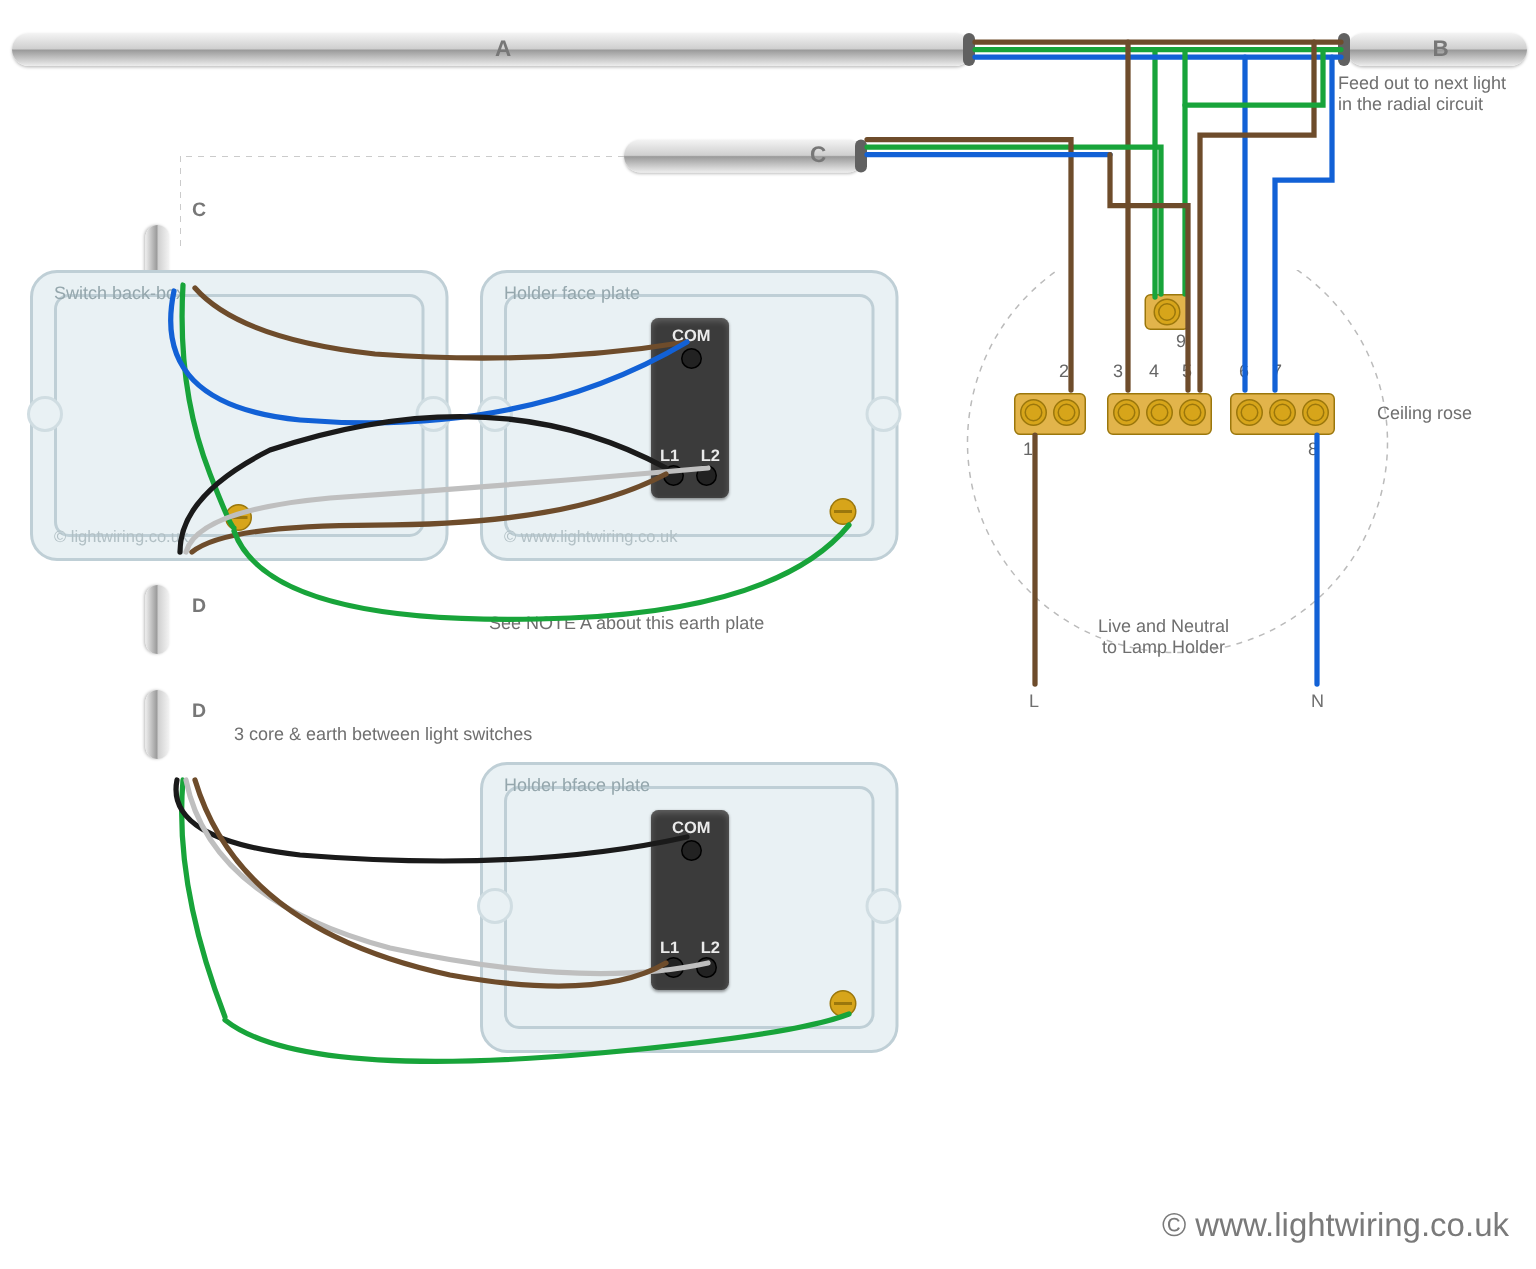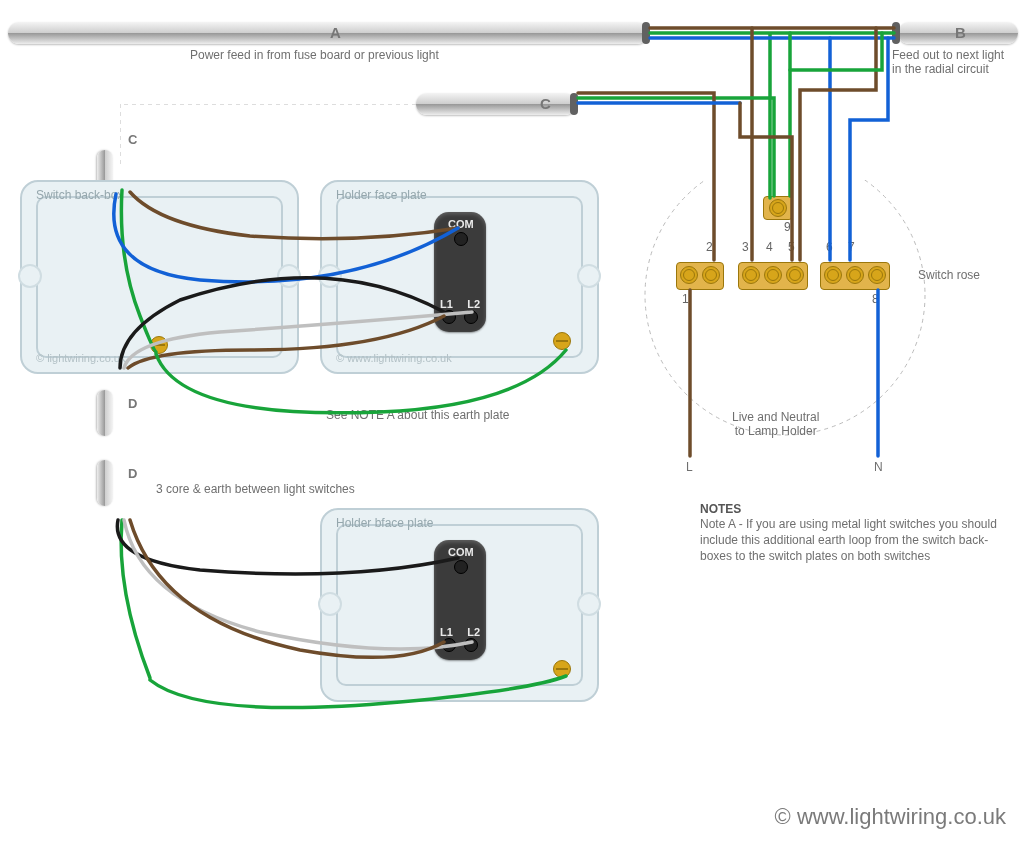--- a/index.html
+++ b/index.html
@@ -10,21 +10,21 @@
   .pipe-end-dark{position:absolute;width:8px;height:22px;border-radius:4px;background:#616161}
   .cable-label{position:absolute;font-size:15px;font-weight:bold;color:#777}
   .switch-box{position:absolute;width:275px;height:190px;border-radius:18px;
     background:#e9f1f4;border:2px solid #bfcfd6}
   .switch-box .inner{position:absolute;inset:14px;border-radius:10px;border:2px solid #bfcfd6}
   .box-label{position:absolute;top:6px;left:14px;color:#95a7ad;font-size:12px}
   .box-copy{position:absolute;bottom:8px;left:14px;color:#b2c0c5;font-size:11px}
   .screwhole{position:absolute;width:20px;height:20px;border-radius:50%;border:2px solid #d0dde2;background:#e9f1f4}
   .earth-screw{position:absolute;width:16px;height:16px;border-radius:50%;background:#d7a51a;border:1px solid #9b770c}
   .earth-screw:before{content:"";position:absolute;left:2px;right:2px;top:7px;height:2px;background:#9b770c}
-  .switch-body{position:absolute;width:52px;height:120px;border-radius:15px;background:#3b3b3b;box-shadow:inset 0 2px 4px rgba(255,255,255,.2),0 1px 2px rgba(0,0,0,.4)}
+  .switch-body{position:absolute;width:52px;height:120px;border-radius:5px;background:#3b3b3b;box-shadow:inset 0 2px 4px rgba(255,255,255,.2),0 1px 2px rgba(0,0,0,.4)}
   .sw-label{position:absolute;color:#eaeaea;font-size:11px;font-weight:bold}
   .term{position:absolute;width:12px;height:12px;border-radius:50%;background:#222;border:1px solid #000}
   .note-text{position:absolute;color:#6f6f6f;font-size:12px}
   .ceiling{position:absolute;left:620px;top:180px;width:380px;height:300px}
   .roseblock{position:absolute;background:#e2b44b;border:1px solid #9b770c;border-radius:4px;height:26px}
   .rose-screw{position:absolute;width:16px;height:16px;border-radius:50%;background:#d7a51a;border:1px solid #9b770c}
   .rose-screw:before{content:"";position:absolute;inset:2px;border:1px solid #9b770c;border-radius:50%}
   .rose-num{position:absolute;font-size:12px;color:#666}
   .wire{position:absolute;stroke-width:3.5;fill:none;stroke-linecap:round}
   .dashed-circ{stroke:#bbb;stroke-width:1;stroke-dasharray:4 4;fill:none}
@@ -32,21 +32,20 @@
   .footer-logo{position:absolute;right:18px;bottom:16px;font-size:22px;color:#7a7a7a}
 </style>
 </head>
 <body>
 
 <div id="stage">
 
   <div class="grad-pipe" style="left:8px;top:22px;width:640px"></div>
   <div class="pipe-end-dark" style="left:642px;top:22px"></div>
   <div class="cable-label" style="left:330px;top:24px">A</div>
-  <div class="note-text" style="left:190px;top:48px">Power feed in from fuse board or previous light</div>
 
   <div class="grad-pipe" style="left:898px;top:22px;width:120px"></div>
   <div class="pipe-end-dark" style="left:892px;top:22px"></div>
   <div class="cable-label" style="left:955px;top:24px">B</div>
   <div class="note-text" style="left:892px;top:48px;white-space:pre-line">Feed out to next light
 in the radial circuit</div>
 
   <div class="grad-pipe" style="left:416px;top:93px;width:160px"></div>
   <div class="pipe-end-dark" style="left:570px;top:93px"></div>
   <div class="cable-label" style="left:540px;top:95px">C</div>
@@ -134,21 +133,21 @@
     <span class="rose-num" style="left:164px;top:40px">9</span>
     <span class="rose-num" style="left:62px;top:112px">1</span>
     <span class="rose-num" style="left:86px;top:60px">2</span>
     <span class="rose-num" style="left:122px;top:60px">3</span>
     <span class="rose-num" style="left:146px;top:60px">4</span>
     <span class="rose-num" style="left:168px;top:60px">5</span>
     <span class="rose-num" style="left:206px;top:60px">6</span>
     <span class="rose-num" style="left:228px;top:60px">7</span>
     <span class="rose-num" style="left:252px;top:112px">8</span>
 
-    <span class="note-text" style="left:298px;top:88px">Switch rose</span>
+    <span class="note-text" style="left:298px;top:88px">Ceiling rose</span>
     <span class="note-text" style="left:112px;top:230px;text-align:center;white-space:pre-line">Live and Neutral
 to Lamp Holder</span>
     <span class="note-text" style="left:66px;top:280px">L</span>
     <span class="note-text" style="left:254px;top:280px">N</span>
   </div>
 
   <svg style="position:absolute;left:0;top:0;width:1024px;height:846px;pointer-events:none">
 
     <path class="wire" stroke="#6e4c2b" d="M650 28 L894 28"></path>
     <path class="wire" stroke="#18a43a" d="M650 33 L770 33 L770 198 M770 33 L894 33"></path>
@@ -185,20 +184,16 @@
 
     <path class="wire" stroke="#18a43a" d="M156 354 Q180 420 380 412 Q520 406 566 350"></path>
 
     <path class="wire" stroke="#18a43a" d="M122 520 Q116 590 150 678"></path>
     <path class="wire" stroke="#1a1a1a" d="M118 520 Q110 560 200 570 Q350 582 458 558"></path>
     <path class="wire" stroke="#bfbfbf" d="M124 520 Q140 600 260 632 Q390 660 472 642"></path>
     <path class="wire" stroke="#6e4c2b" d="M130 520 Q160 620 300 650 Q400 668 444 642"></path>
     <path class="wire" stroke="#18a43a" d="M150 680 Q200 720 400 702 Q530 690 566 676"></path>
   </svg>
 
-  <div class="note-text" style="left:700px;top:502px;width:300px">
-    <div class="notes-h">NOTES</div>
-    <div style="line-height:1.35">Note A - If you are using metal light switches you should include this additional earth loop from the switch back-boxes to the switch plates on both switches</div>
-  </div>
 
   <div class="footer-logo">© www.lightwiring.co.uk</div>
 
 </div>
 
 </body></html>

